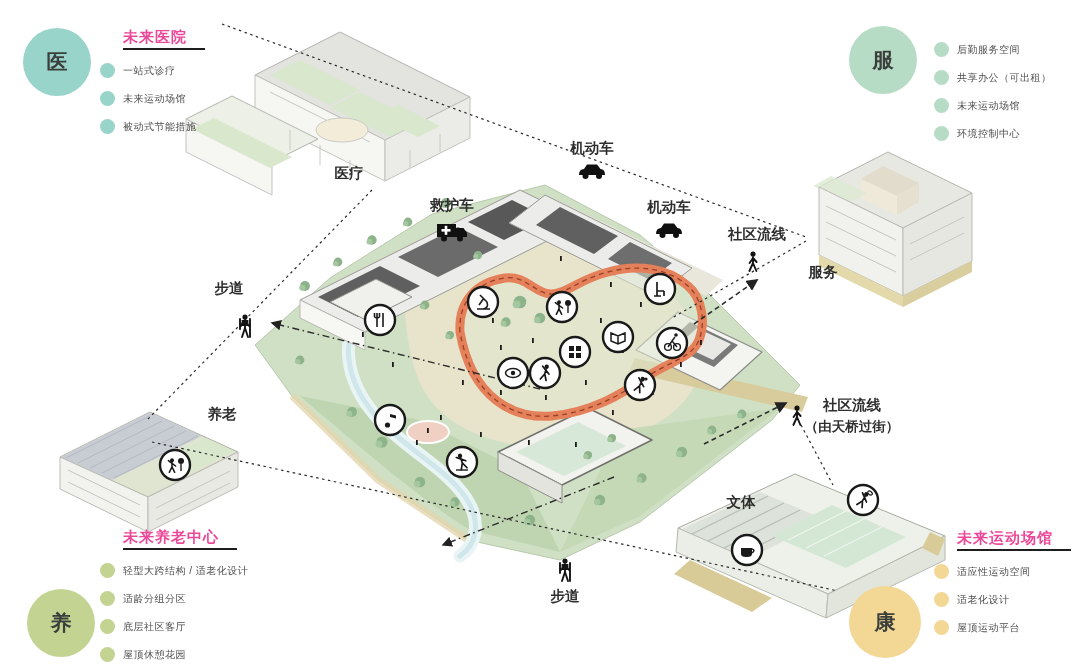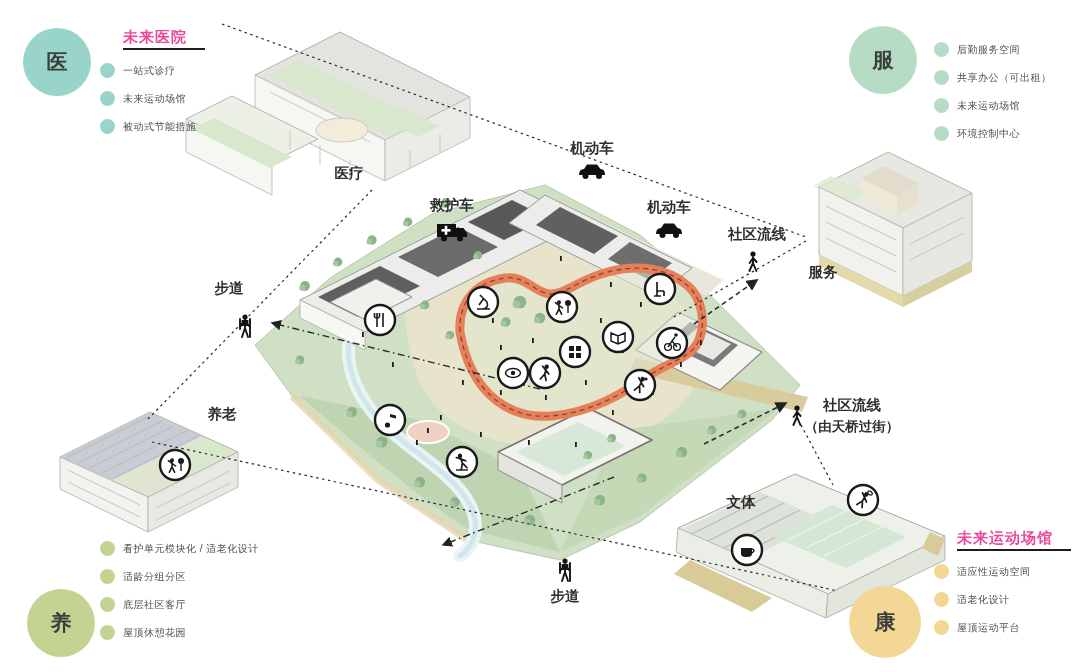--- a/index.html
+++ b/index.html
@@ -395,24 +395,25 @@
           <span class="txt">未来运动场馆</span>
         </li>
       <li>
           <span class="dot"></span>
           <span class="txt">环境控制中心</span>
         </li>
     </ul>
   </div>
 
   <div class="panel elder">
+    <h3 class="panel-title">未来养老中心</h3>
     <ul>
       <li>
           <span class="dot"></span>
-          <span class="txt">看护单元模块化 / 适老化设计</span>
+          <span class="txt">轻型大跨结构 / 适老化设计</span>
         </li>
       <li>
           <span class="dot"></span>
           <span class="txt">适龄分组分区</span>
         </li>
       <li>
           <span class="dot"></span>
           <span class="txt">底层社区客厅</span>
         </li>
       <li>

